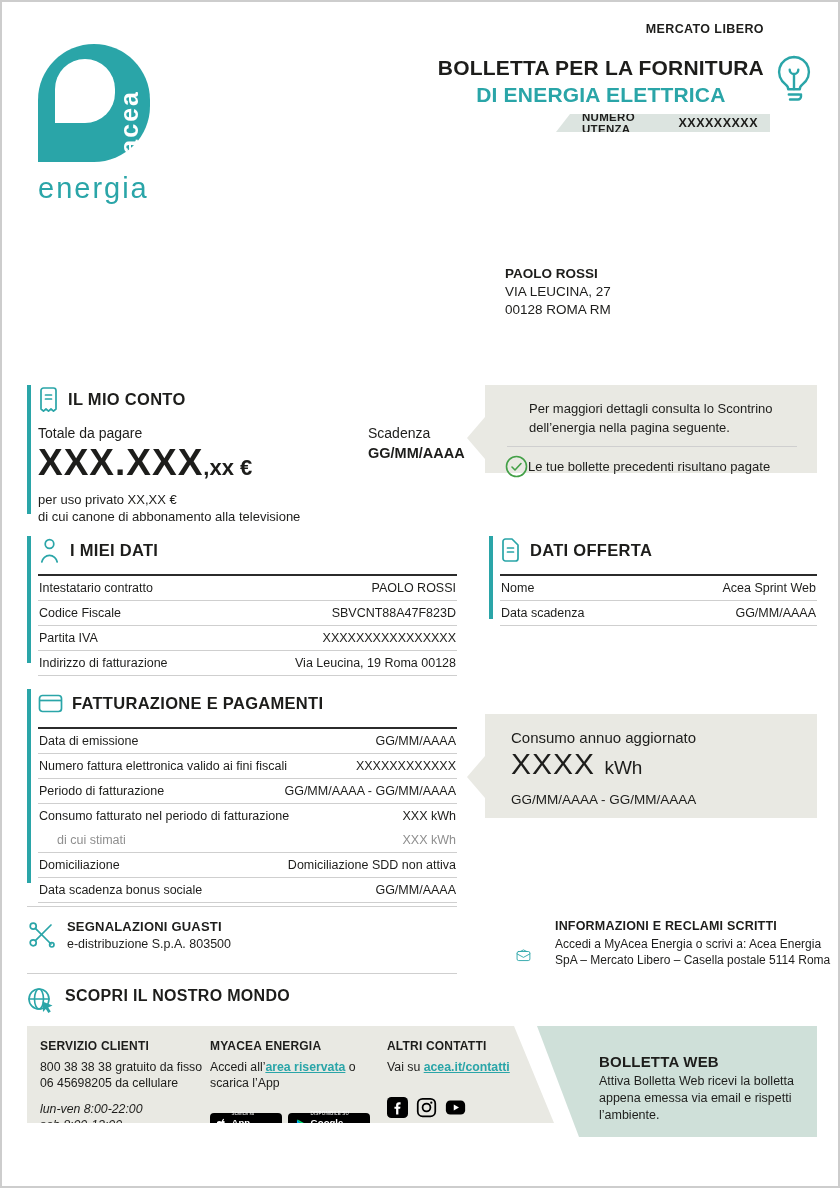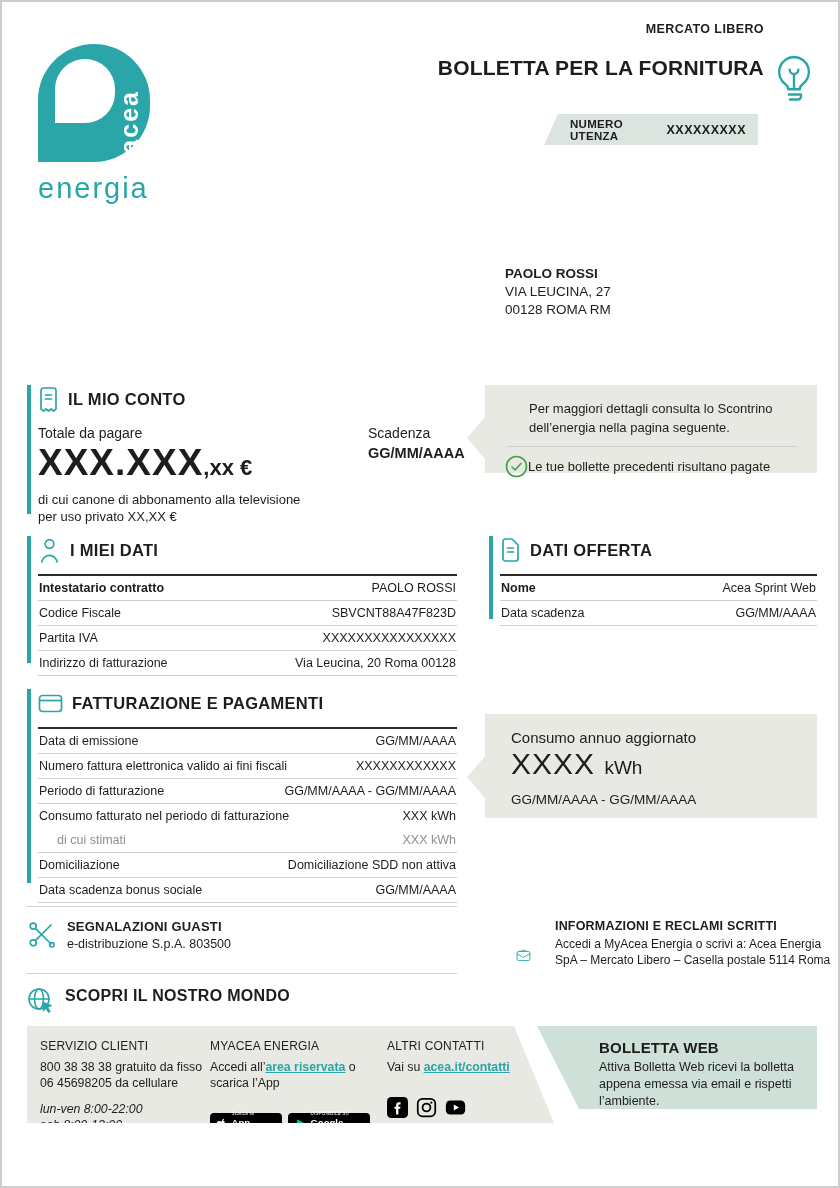--- a/index.html
+++ b/index.html
@@ -22,21 +22,21 @@
   .logo-drop{position:relative;width:112px;height:118px;background:var(--teal);border-radius:56px 56px 56px 0}
   .logo-hole{position:absolute;left:17px;top:15px;width:60px;height:64px;background:#fff;border-radius:30px 30px 30px 0}
   .logo-acea{position:absolute;right:6px;bottom:8px;writing-mode:vertical-rl;transform:rotate(180deg);color:#fff;font-size:25px;font-weight:bold;letter-spacing:2px}
   .logo-sub{margin-top:10px;color:var(--teal);font-size:29px;letter-spacing:2px;font-weight:normal}
 
   
   .market{position:absolute;top:20px;right:74px;font-size:12.5px;font-weight:bold;letter-spacing:.4px}
   .doc-title{position:absolute;top:52px;right:74px;text-align:center;font-weight:bold;font-size:21px;line-height:27px;letter-spacing:.2px}
   .doc-title .l2{color:var(--teal)}
   .bulb{position:absolute;top:52px;right:22px;width:44px;height:56px}
-  .utenza{position:absolute;top:112px;right:80px;width:214px;height:31px;background:var(--banner);
+  .utenza{position:absolute;top:112px;right:68px;width:214px;height:18px;background:var(--banner);
           clip-path:polygon(14px 0,100% 0,100% 100%,0 100%);
           display:flex;align-items:center;padding:0 12px 0 26px}
   .utenza .lab{font-size:11.5px;font-weight:bold;letter-spacing:.3px}
   .utenza .val{margin-left:auto;font-size:12.5px;font-weight:bold;letter-spacing:.5px}
 
   
   .recipient{position:absolute;left:503px;top:263px;font-size:13.5px;line-height:18px}
   .recipient .name{font-weight:bold}
 
   
@@ -71,48 +71,48 @@
   #consumo .big{margin-top:2px;font-weight:normal;font-size:30px;letter-spacing:1px;line-height:32px}
   #consumo .unit{font-size:19px;letter-spacing:0}
   #consumo .period{margin-top:8px;font-size:13.5px}
 
   
   #mieidati{left:25px;top:534px;width:430px;height:127px}
   #offerta{left:487px;top:534px;width:328px;height:83px}
   #fatturazione{left:25px;top:687px;width:430px;height:194px}
   .table{margin-top:10px;border-top:2px solid var(--dark)}
   .trow{display:flex;justify-content:space-between;align-items:center;padding:5px 1px;border-bottom:1px solid var(--line);font-size:12.5px;min-height:23px}
-  .trow .lab.b{font-weight:bold}
+  .trow .lab.b{font-weight:normal}
   .trow.nosep{border-bottom:none}
   .trow.muted .lab{color:var(--muted);padding-left:18px}
   .trow.muted .val{color:var(--muted)}
 
   
   .divider{position:absolute;left:25px;width:430px;border-top:1px solid var(--line)}
   #div1{top:904px}
   #div2{top:971px}
   #guasti{position:absolute;left:25px;top:917px;display:flex;gap:9px;align-items:flex-start}
   #guasti .ttl{font-size:13px;font-weight:bold;letter-spacing:.2px}
   #guasti .txt{font-size:12.5px;margin-top:3px}
   #reclami{position:absolute;left:514px;top:917px;display:flex;gap:24px;align-items:flex-end;width:330px}
   #reclami .ttl{font-size:12.5px;font-weight:bold;letter-spacing:.2px}
   #reclami .txt{font-size:12px;line-height:16px;margin-top:3px}
 
   
   #mondo{position:absolute;left:25px;top:985px;display:flex;align-items:flex-start;gap:10px}
   #mondo .ttl{font-size:16px;font-weight:bold;letter-spacing:.3px}
   .graybox{position:absolute;left:25px;top:1024px;width:527px;height:97px;background:var(--boxgray);
            clip-path:polygon(0 0,487px 0,527px 100%,0 100%)}
-  .tealbox{position:absolute;left:535px;top:1024px;width:280px;height:83px;background:var(--boxteal);
-           clip-path:polygon(0 0,100% 0,100% 100%,42px 100%);padding:13px 14px 0 62px}
+  .tealbox{position:absolute;left:535px;top:1024px;width:280px;height:111px;background:var(--boxteal);
+           clip-path:polygon(0 0,100% 0,100% 100%,42px 100%);padding:27px 14px 0 62px}
   .tealbox .ttl{font-size:15px;font-weight:bold;letter-spacing:.2px}
   .tealbox .txt{margin-top:3px;font-size:12.5px;line-height:17px}
 
   .fcol{position:absolute;top:13px}
-  .fcol .ttl{font-size:12px;font-weight:normal;letter-spacing:.2px;margin-bottom:6px}
+  .fcol .ttl{font-size:12px;font-weight:bold;letter-spacing:.2px;margin-bottom:6px}
   .fcol .ln{font-size:12.3px;line-height:16px}
   .fcol .hours{margin-top:10px;font-style:italic}
   #fcol1{left:13px;width:165px}
   #fcol2{left:183px;width:160px}
   #fcol3{left:360px;width:125px}
   a.tlink{color:var(--teal);font-weight:bold;text-decoration:underline;cursor:pointer}
 
   .badges{display:flex;gap:6px;margin-top:22px}
   .badge{display:flex;align-items:center;gap:4px;background:#000;color:#fff;border-radius:4px;height:23px;padding:0 7px;cursor:pointer}
   .badge .stack{display:flex;flex-direction:column;line-height:1}
@@ -131,20 +131,21 @@
     <div class="logo-drop">
       <div class="logo-hole"></div>
       <div class="logo-acea">acea</div>
     </div>
     <div class="logo-sub">energia</div>
   </div>
 
   <div class="market">MERCATO LIBERO</div>
   <div class="doc-title">
     <div class="l1">BOLLETTA PER LA FORNITURA</div>
+    <div class="l2">DI ENERGIA ELETTRICA</div>
   </div>
   <svg class="bulb" viewBox="0 0 44 56" fill="none" stroke="#2aa5a8" stroke-width="2.4" stroke-linecap="round" stroke-linejoin="round">
     <path d="M22 3a15 15 0 0 1 8.4 27.4c-1.6 1.1-2.6 2.9-2.6 4.8H16.2c0-1.9-1-3.7-2.6-4.8A15 15 0 0 1 22 3z"></path>
     <path d="M22 35V20M22 20c-2.4 0-4.3-1.9-4.3-4.3M22 20c2.4 0 4.3-1.9 4.3-4.3"></path>
     <path d="M16.8 40.5h10.4M18 45.5h8a3 3 0 0 0 3-3v-2"></path>
   </svg>
   <div class="utenza">
     <span class="lab">NUMERO UTENZA</span>
     <span class="val">XXXXXXXXX</span>
   </div>
@@ -160,22 +161,22 @@
       <svg class="icon" width="21" height="27" viewBox="0 0 21 27" fill="none" stroke="#2aa5a8" stroke-width="1.7" stroke-linejoin="round" stroke-linecap="round">
         <path d="M3 4.5A2.5 2.5 0 0 1 5.5 2h10A2.5 2.5 0 0 1 18 4.5V23l-2.5 2.2L13 23l-2.5 2.2L8 23l-2.5 2.2L3 23z"></path>
         <path d="M7.5 9h6M7.5 13h6"></path>
       </svg>
       <span class="ttl">IL MIO CONTO</span>
     </div>
     <div class="conto-body">
       <div class="total-label">Totale da pagare</div>
       <div class="amount"><span>XXX.XXX</span><span class="cents">,xx €</span></div>
       <div class="conto-note">
+        <div>per uso privato XX,XX €</div>
         <div>di cui canone di abbonamento alla televisione</div>
-        <div>per uso privato XX,XX €</div>
       </div>
       <div class="scadenza">
         <div class="lab">Scadenza</div>
         <div class="val">GG/MM/AAAA</div>
       </div>
     </div>
   </div>
 
   <div class="angled-box" id="notice">
     <div class="detail">Per maggiori dettagli consulta lo Scontrino dell’energia nella pagina seguente.</div>
@@ -205,21 +206,21 @@
       <div class="trow">
           <span class="lab">Codice Fiscale</span>
           <span class="val">SBVCNT88A47F823D</span>
         </div>
       <div class="trow">
           <span class="lab">Partita IVA</span>
           <span class="val">XXXXXXXXXXXXXXXX</span>
         </div>
       <div class="trow">
           <span class="lab">Indirizzo di fatturazione</span>
-          <span class="val">Via Leucina, 20 Roma 00128</span>
+          <span class="val">Via Leucina, 19 Roma 00128</span>
         </div>
     </div>
   </div>
 
   <div class="section" id="offerta">
     <div class="sec-head">
       <svg class="icon" width="21" height="26" viewBox="0 0 21 26" fill="none" stroke="#2aa5a8" stroke-width="1.7" stroke-linejoin="round" stroke-linecap="round">
         <path d="M3 4.5A2.5 2.5 0 0 1 5.5 2H12l6 6v13.5a2.5 2.5 0 0 1-2.5 2.5h-10A2.5 2.5 0 0 1 3 21.5z"></path>
         <path d="M7.5 11h6M7.5 15h6"></path>
       </svg>

